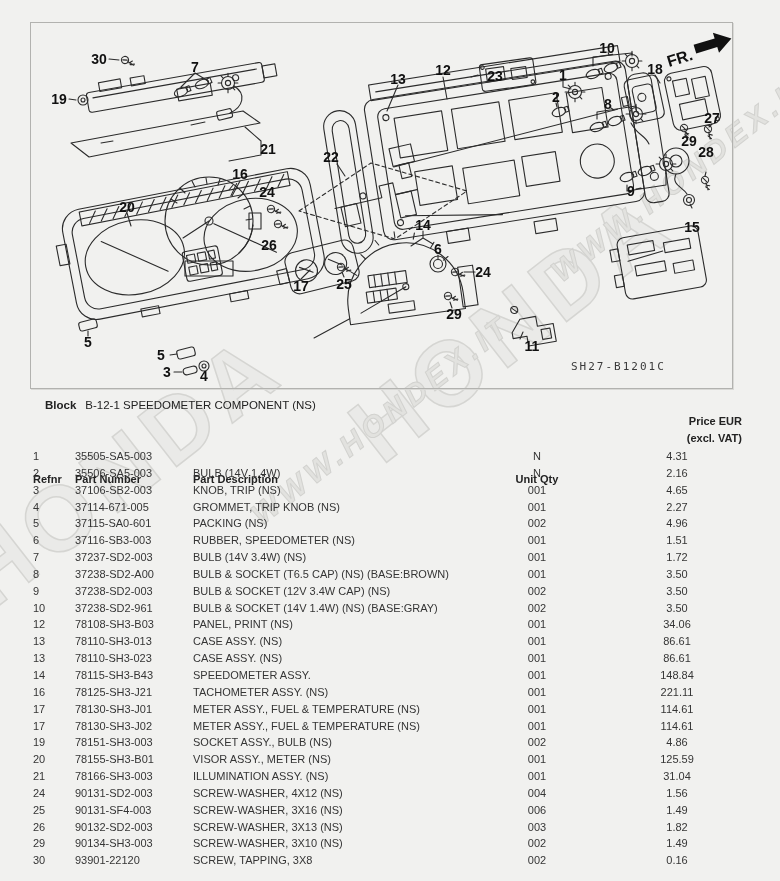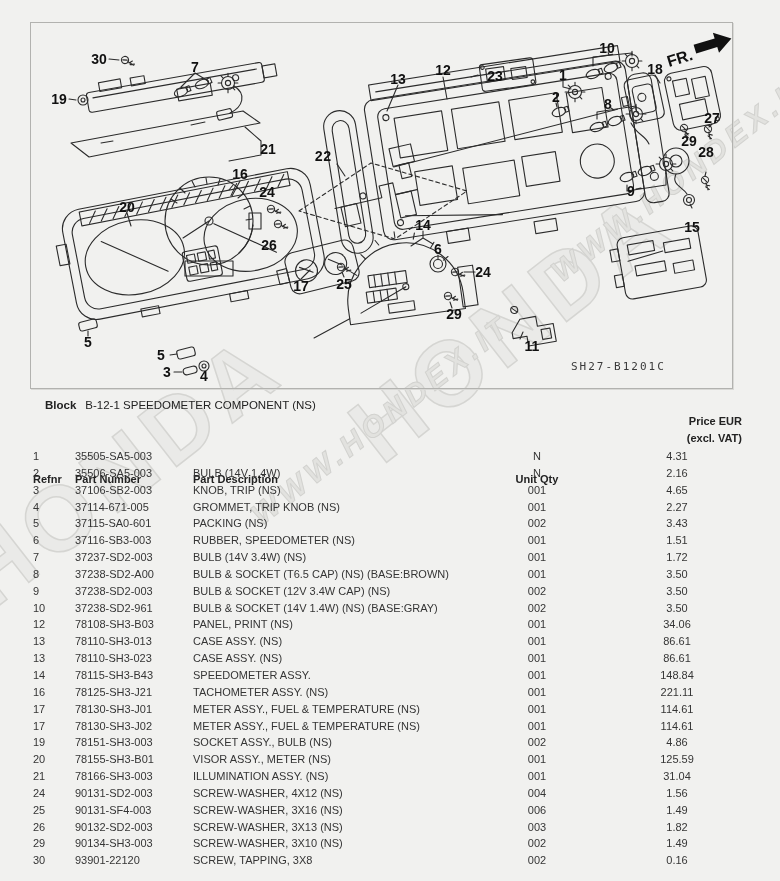--- a/index.html
+++ b/index.html
@@ -310,21 +310,21 @@
   </svg>
   <div id="callouts">
       <div class="callout" style="left: 68px; top: 36px;">30</div>
       <div class="callout" style="left: 164px; top: 44px;">7</div>
       <div class="callout" style="left: 28px; top: 76px;">19</div>
       <div class="callout" style="left: 237px; top: 126px;">21</div>
       <div class="callout" style="left: 209px; top: 151px;">16</div>
       <div class="callout" style="left: 236px; top: 169px;">24</div>
       <div class="callout" style="left: 238px; top: 222px;">26</div>
       <div class="callout" style="left: 96px; top: 184px;">20</div>
-      <div class="callout" style="left: 292px; top: 134px; font-family: Liberation Mono, monospace;">22</div>
+      <div class="callout" style="left: 300px; top: 134px;">22</div>
       <div class="callout" style="left: 270px; top: 263px;">17</div>
       <div class="callout" style="left: 313px; top: 261px;">25</div>
       <div class="callout" style="left: 367px; top: 56px;">13</div>
       <div class="callout" style="left: 412px; top: 47px;">12</div>
       <div class="callout" style="left: 432px; top: 53px; margin-left: 32px;">23</div>
       <div class="callout" style="left: 532px; top: 52px;">1</div>
       <div class="callout" style="left: 525px; top: 74px;">2</div>
       <div class="callout" style="left: 576px; top: 25px;">10</div>
       <div class="callout" style="left: 577px; top: 81px;">8</div>
       <div class="callout" style="left: 624px; top: 46px;">18</div>
@@ -387,21 +387,21 @@
       <span class="c-pn">37114-671-005</span>
       <span class="c-desc">GROMMET, TRIP KNOB (NS)</span>
       <span class="c-qty">001</span>
       <span class="c-price">2.27</span>
     </div>
     <div class="row">
       <span class="c-ref">5</span>
       <span class="c-pn">37115-SA0-601</span>
       <span class="c-desc">PACKING (NS)</span>
       <span class="c-qty">002</span>
-      <span class="c-price">3.43</span>
+      <span class="c-price">4.96</span>
     </div>
     <div class="row">
       <span class="c-ref">6</span>
       <span class="c-pn">37116-SB3-003</span>
       <span class="c-desc">RUBBER, SPEEDOMETER (NS)</span>
       <span class="c-qty">001</span>
       <span class="c-price">1.51</span>
     </div>
     <div class="row">
       <span class="c-ref">7</span>

